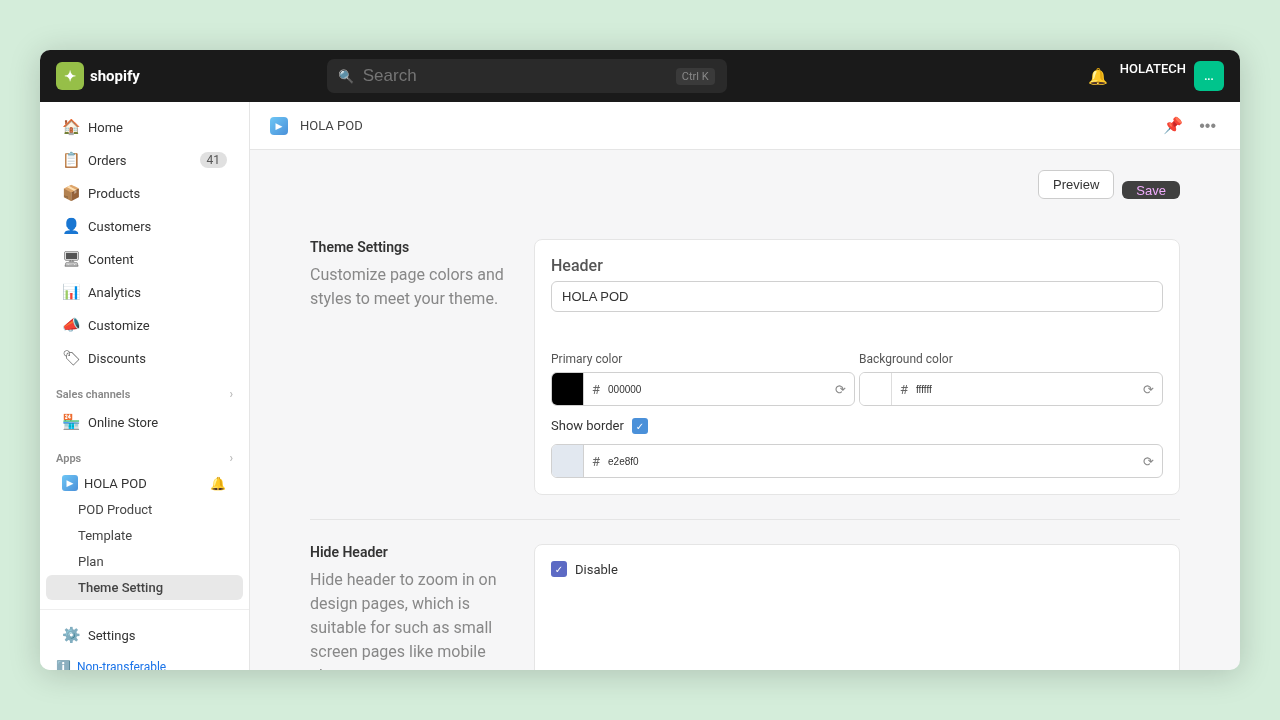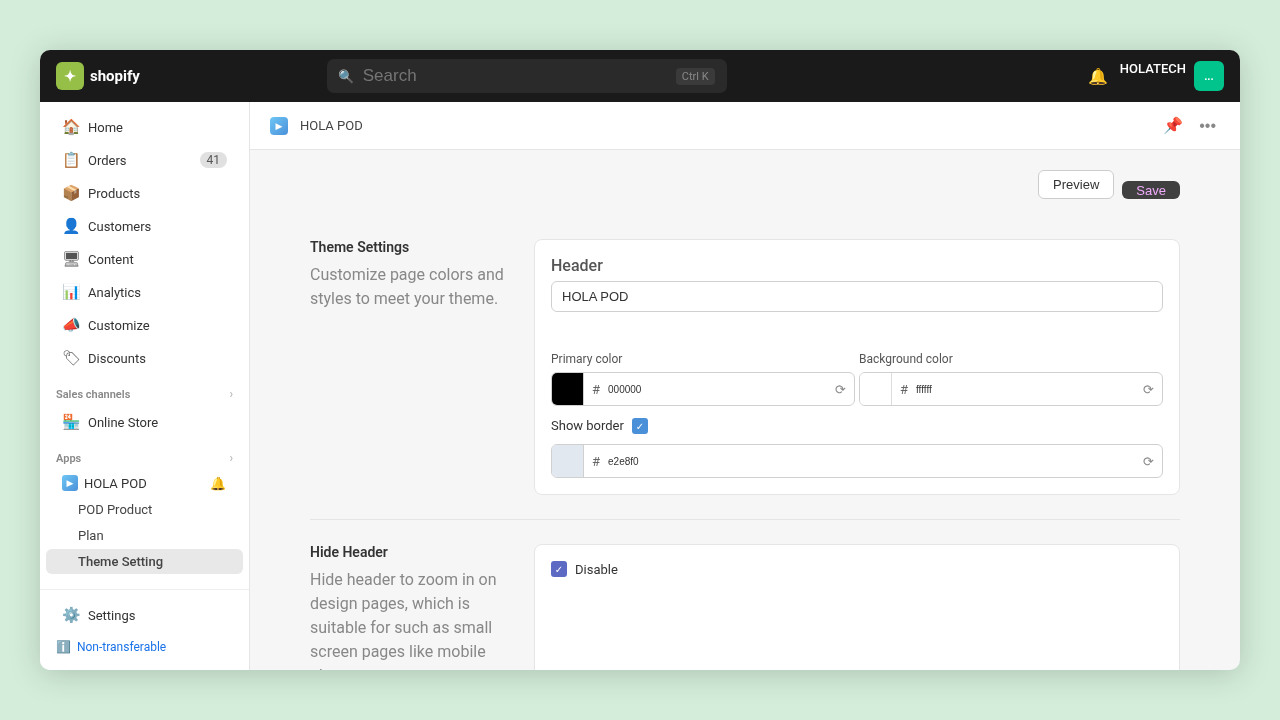--- a/index.html
+++ b/index.html
@@ -495,20 +495,23 @@
           <span>Apps</span>
           <span class="chevron">›</span>
         </div>
         <div class="app-item">
           <div class="hola-pod-icon">▶</div>
           <span>HOLA POD</span>
           <span class="notification-icon">🔔</span>
         </div>
         <div class="sidebar-sub-item">
           <span>POD Product</span>
+        </div>
+        <div class="sidebar-sub-item">
+          <span>Template</span>
         </div>
         <div class="sidebar-sub-item">
           <span>Plan</span>
         </div>
         <div class="sidebar-sub-item active">
           <span>Theme Setting</span>
         </div>
       </div>
 
       <div class="sidebar-bottom">

